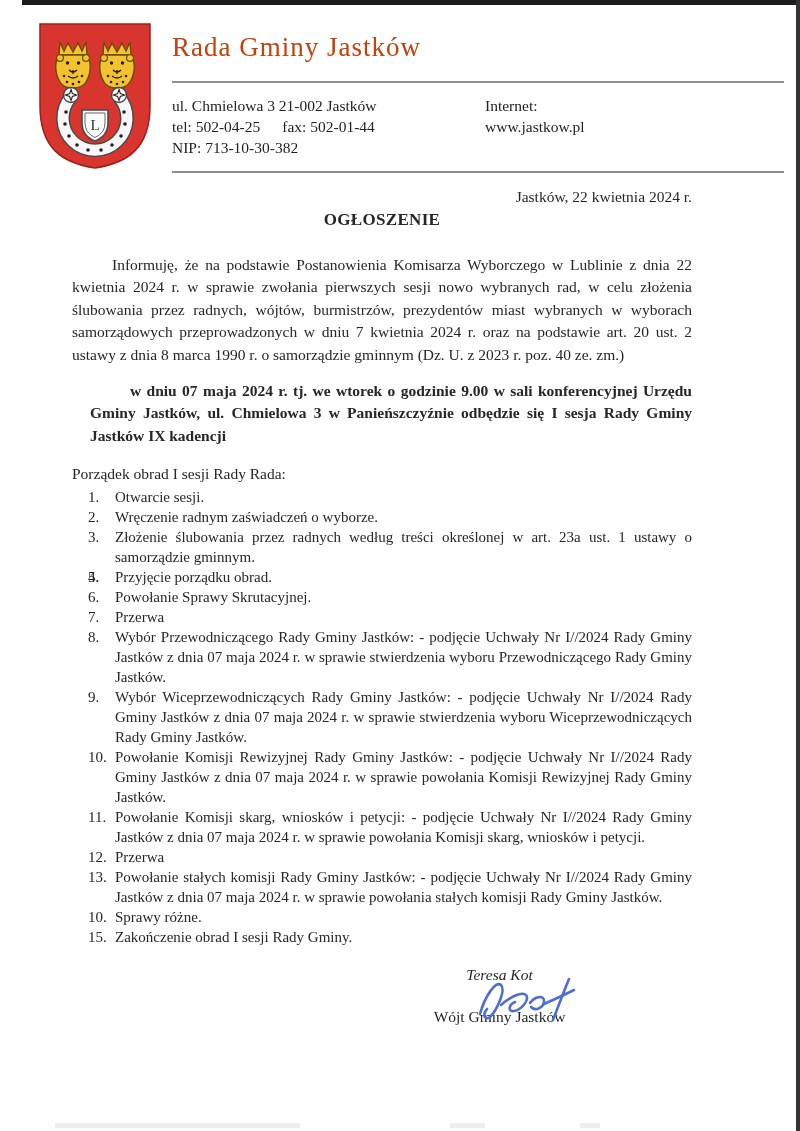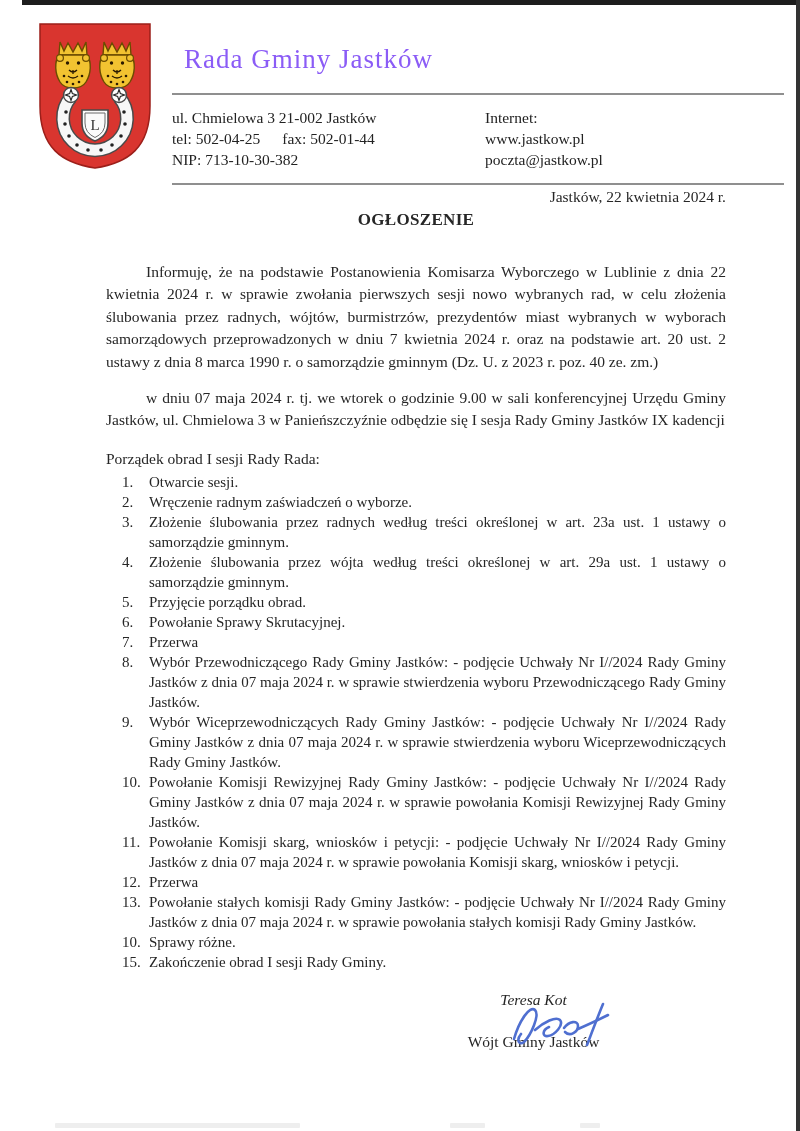--- a/index.html
+++ b/index.html
@@ -10,38 +10,38 @@
     color:#262626;
   }
   
   .edge-top{position:absolute;top:0;left:22px;right:0;height:5px;background:#1d1d1d;}
   .edge-right{position:absolute;top:0;right:0;width:4px;height:1131px;background:#333333;}
 
   
   .crest{position:absolute;left:35px;top:20px;width:120px;height:150px;}
   .head-right{position:absolute;left:172px;top:30px;width:612px;}
   .org-name{
-    margin:12px;font-size:27px;font-weight:normal;color:#8b5cf6;
+    margin:0;font-size:27px;font-weight:normal;color:#c2410c;
     letter-spacing:1px;line-height:34px;
   }
   .rule{border:none;border-top:2px solid #8f8f8f;margin:0;}
   .rule1{margin-top:17px;}
   .rule2{margin-top:13px;}
   .contact{display:flex;padding:12px 0 0 0;font-size:15.5px;line-height:21px;color:#222;}
   .contact-left{width:313px;}
   .contact-right{flex:1;}
   .phone-fax{display:flex;gap:22px;}
 
   
-  .doc-main{position:absolute;left:106px;top:187px;width:620px;font-size:15.5px;}
+  .doc-main{position:absolute;left:72px;top:187px;width:620px;font-size:15.5px;}
   .date-line{text-align:right;line-height:20px;}
   .doc-title{text-align:center;font-weight:bold;font-size:17px;letter-spacing:.3px;line-height:22px;margin-top:2px;}
   .para{margin:0;text-align:justify;text-indent:40px;line-height:22.4px;}
-  .para1{margin-top:30px;}
-  .para2{margin-top:14px;font-weight:normal;}
+  .para1{margin-top:23px;}
+  .para2{margin-top:14px;font-weight:bold;margin-left:18px;}
   .agenda-heading{margin-top:16px;line-height:22px;}
   .agenda{list-style:none;margin:2px 0 0 0;padding:0;font-size:15px;}
   .agenda li{position:relative;padding-left:43px;text-align:justify;line-height:20px;}
   .agenda .num{position:absolute;left:16px;top:0;}
 
   
   .sig-block{position:relative;margin:18px 0 0 320px;width:215px;text-align:center;line-height:20px;}
   .sig-name{display:block;font-style:italic;}
   .sig-position{display:block;margin-top:22px;}
   .sig-ink{position:absolute;left:78px;top:9px;width:108px;height:52px;pointer-events:none;}
@@ -122,21 +122,20 @@
         <div>ul. Chmielowa 3 21-002 Jastków</div>
         <div class="phone-fax">
           <span>tel: 502-04-25</span>
           <span>fax: 502-01-44</span>
         </div>
         <div>NIP: 713-10-30-382</div>
       </div>
       <div class="contact-right">
         <div>Internet:</div>
         <div>www.jastkow.pl</div>
-        <div>poczta@jastkow.pl</div>
       </div>
     </div>
     <hr class="rule rule2">
   </div>
 
   <div class="doc-main">
     <div class="date-line">Jastków, 22 kwietnia 2024 r.</div>
     <div class="doc-title">OGŁOSZENIE</div>
 
     <p class="para para1">Informuję, że na podstawie Postanowienia Komisarza Wyborczego w Lublinie z dnia 22 kwietnia 2024 r. w sprawie zwołania pierwszych sesji nowo wybranych rad, w celu złożenia ślubowania przez radnych, wójtów, burmistrzów, prezydentów miast wybranych w wyborach samorządowych przeprowadzonych w dniu 7 kwietnia 2024 r. oraz na podstawie art. 20 ust. 2 ustawy z dnia 8 marca 1990 r. o samorządzie gminnym (Dz. U. z 2023 r. poz. 40 ze. zm.)</p>
@@ -156,21 +155,20 @@
           <span class="txt">Wręczenie radnym zaświadczeń o wyborze.</span>
         </li>
 
         <li>
           <span class="num">3.</span>
           <span class="txt">Złożenie ślubowania przez radnych według treści określonej w art. 23a ust. 1 ustawy o samorządzie gminnym.</span>
         </li>
 
         <li>
           <span class="num">4.</span>
-          <span class="txt">Złożenie ślubowania przez wójta według treści określonej w art. 29a ust. 1 ustawy o samorządzie gminnym.</span>
         </li>
 
         <li>
           <span class="num">5.</span>
           <span class="txt">Przyjęcie porządku obrad.</span>
         </li>
 
         <li>
           <span class="num">6.</span>
           <span class="txt">Powołanie Sprawy Skrutacyjnej.</span>

